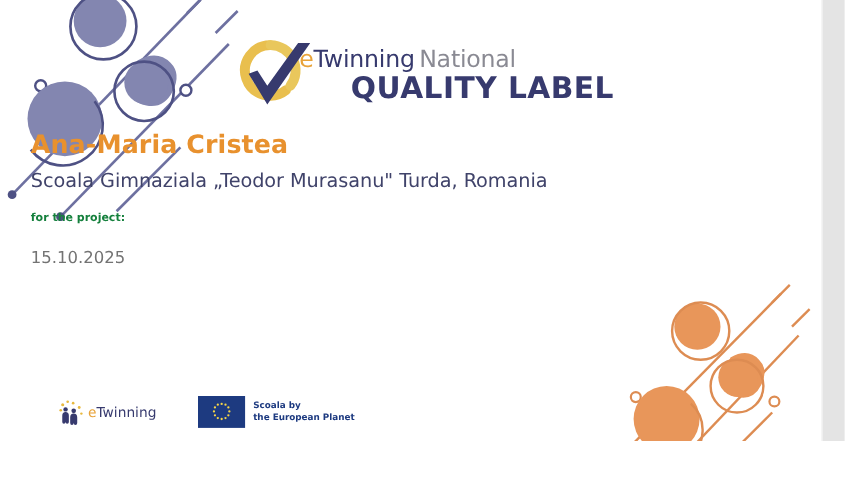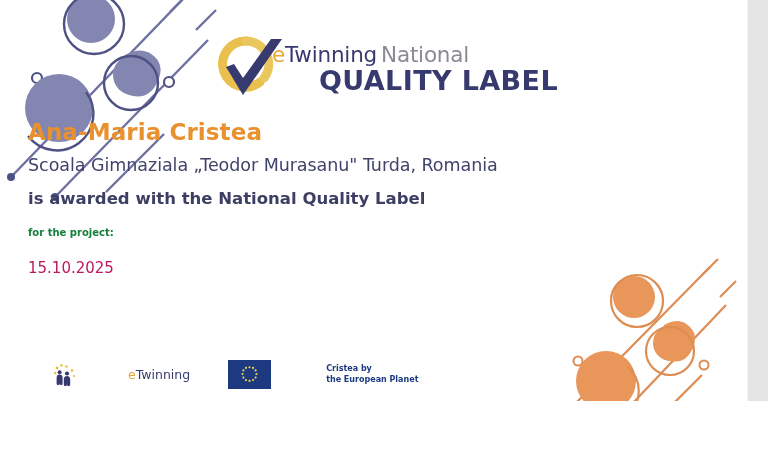--- a/index.html
+++ b/index.html
@@ -138,37 +138,36 @@
     font-weight: bold;
     color: #e8912e;
     line-height: 31px;
     letter-spacing: -0.1px;
   }
   .project-title-line { display: block; }
 
   #award-date {
     margin-top: 13px;
     font-size: 15px;
-    color: #be185d;
+    color: #737373;
     line-height: 20px;
   }
 
   
   #footer {
     position: absolute;
     left: 52px;
     bottom: 12px;
     display: flex;
     align-items: center;
     gap: 38px;
   }
   .footer-logo {
     display: flex;
     align-items: center;
-    gap: 48px;
   }
   #etwinning-footer-mark {
     width: 26px;
     height: 26px;
     flex: none;
   }
   #etwinning-footer-text {
     font-size: 12.5px;
     color: #373a6e;
     margin-left: 2px;
@@ -275,21 +274,20 @@
       <div id="logo-line-top">
         <span class="wm-e">e</span><span class="wm-twinning">Twinning</span><span class="wm-national">National</span>
       </div>
       <div id="logo-line-bottom">QUALITY LABEL</div>
     </div>
   </div>
 
   <div id="body-block">
     <div id="recipient-name">Ana-Maria Cristea</div>
     <div id="school-line">Scoala Gimnaziala „Teodor Murasanu" Turda, Romania</div>
-    <div id="award-line">is awarded with the National Quality Label</div>
     <div id="for-project-line">for the project:</div>
 
 
     <div id="award-date">15.10.2025</div>
   </div>
 
   <div id="footer">
 
     <div class="footer-logo">
       <svg id="etwinning-footer-mark" viewBox="0 0 26 26">
@@ -324,21 +322,21 @@
           <circle cx="25.0" cy="20.1" r="1.05"></circle>
           <circle cx="21.5" cy="20.9" r="1.05"></circle>
           <circle cx="18.0" cy="20.1" r="1.05"></circle>
           <circle cx="15.4" cy="17.6" r="1.05"></circle>
           <circle cx="14.5" cy="14.0" r="1.05"></circle>
           <circle cx="15.4" cy="10.4" r="1.05"></circle>
           <circle cx="18.0" cy="7.9" r="1.05"></circle>
         </g>
       </svg>
       <div id="eu-funded-text">
-        <span class="eu-funded-line">Cristea by</span>
+        <span class="eu-funded-line">Scoala by</span>
         <span class="eu-funded-line">the European Planet</span>
       </div>
     </div>
 
   </div>
 
   <div id="right-edge-strip"></div>
 
 </div>
 

